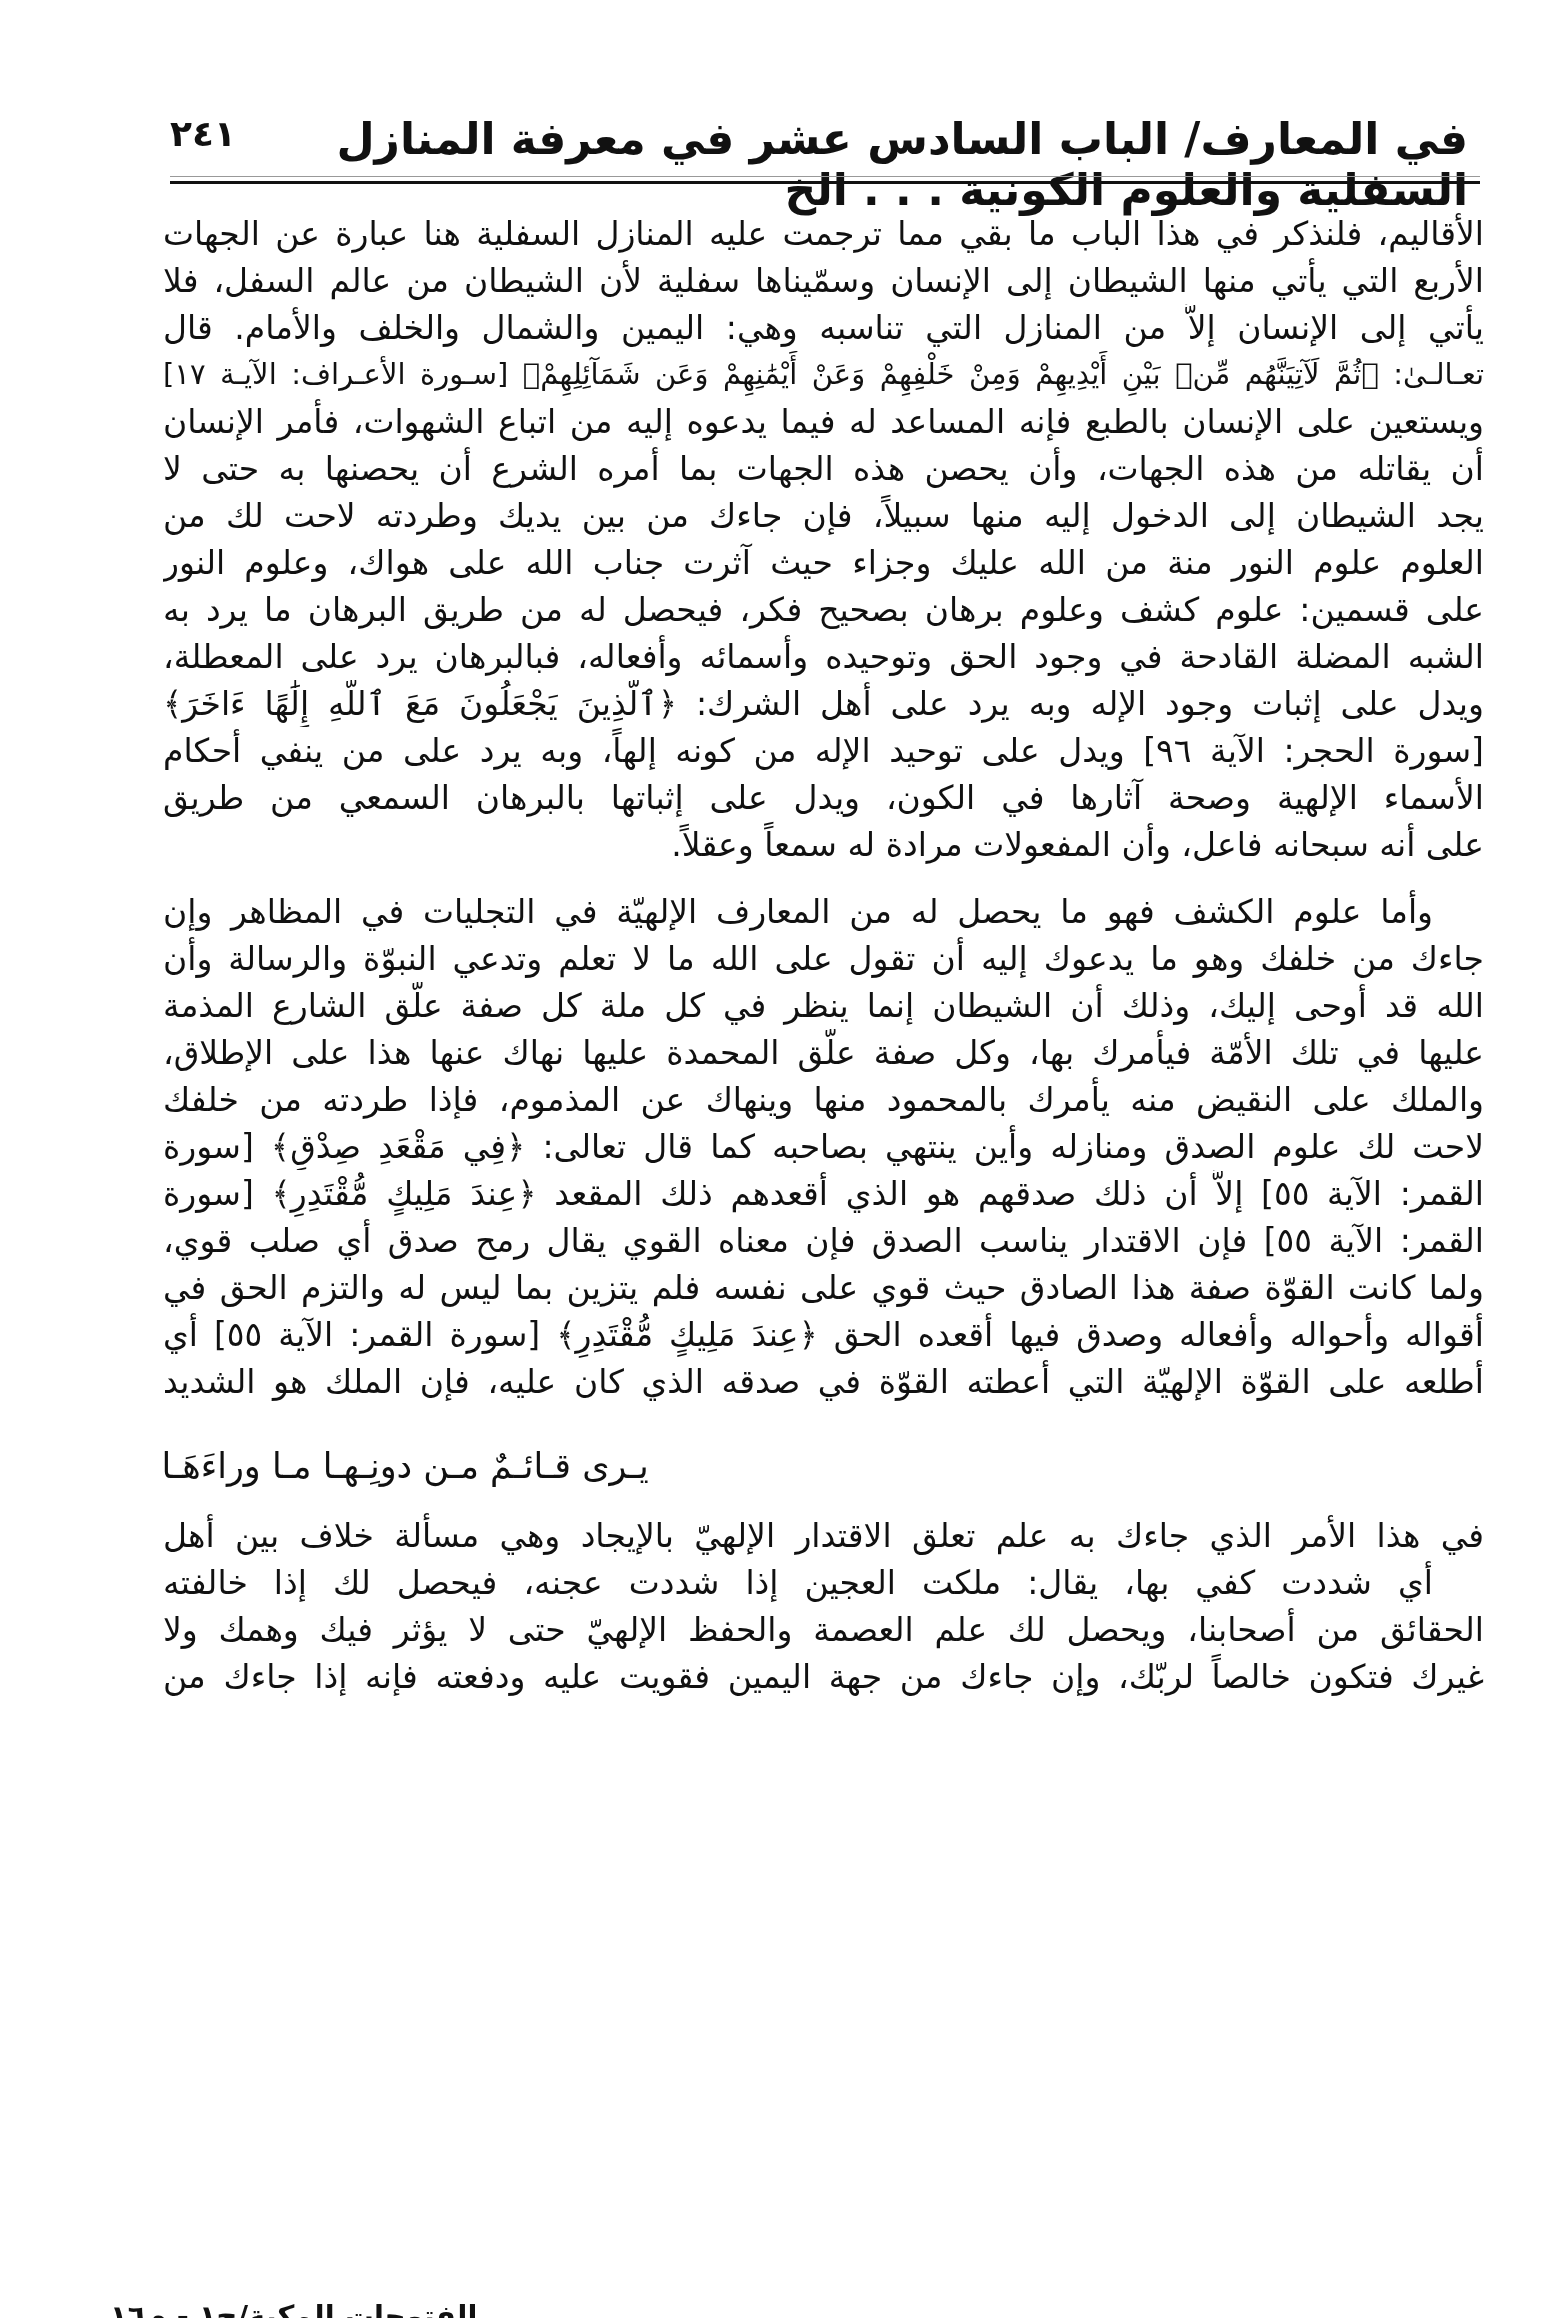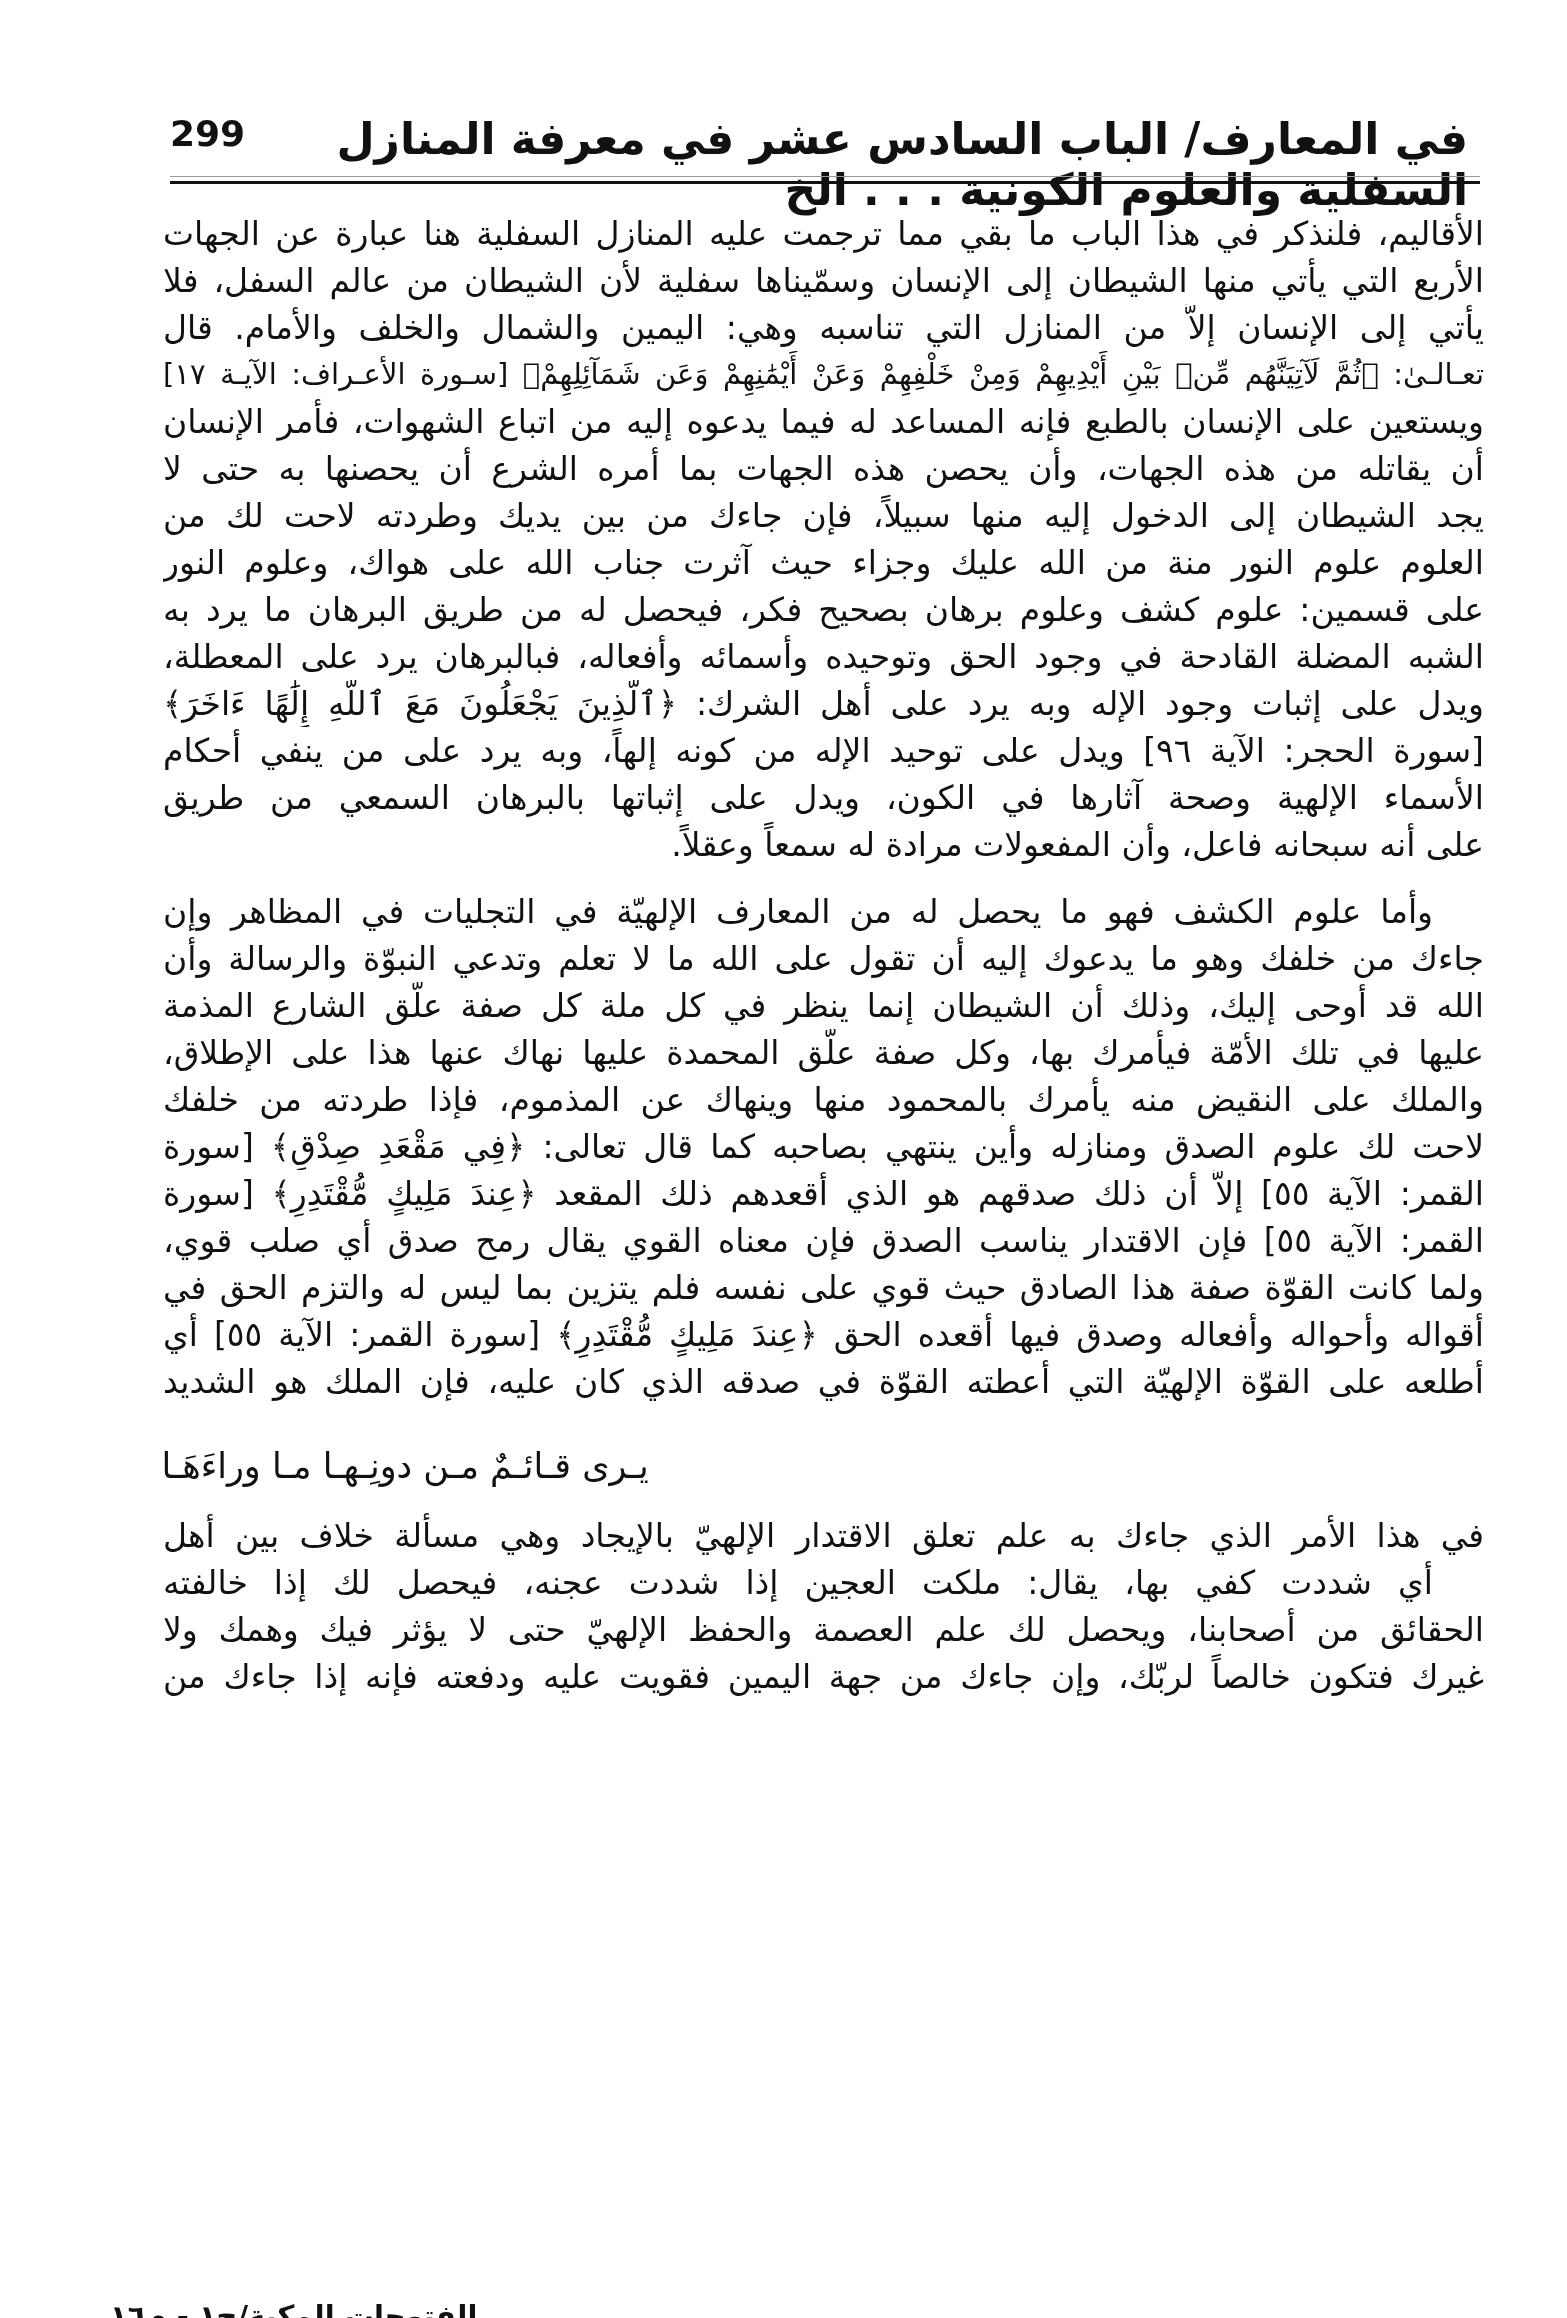--- a/index.html
+++ b/index.html
@@ -38,21 +38,21 @@
     font-family: "DejaVu Sans", sans-serif; font-weight: bold; font-size: 29px; color: #111;
   }
 </style>
 </head>
 <body>
 
 <div class="page">
 
   <div class="header">
     <span class="title">في المعارف/ الباب السادس عشر في معرفة المنازل السفلية والعلوم الكونية . . . الخ</span>
-    <span class="pnum">299</span>
+    <span class="pnum">٢٤١</span>
   </div>
   <div class="rule-thin"></div>
   <div class="rule"></div>
 
   <div class="body">
     <div class="para">
       <span class="line">الأقاليم، فلنذكر في هذا الباب ما بقي مما ترجمت عليه المنازل السفلية هنا عبارة عن الجهات</span>
       <span class="line">الأربع التي يأتي منها الشيطان إلى الإنسان وسمّيناها سفلية لأن الشيطان من عالم السفل، فلا</span>
       <span class="line">يأتي إلى الإنسان إلاَّ من المنازل التي تناسبه وهي: اليمين والشمال والخلف والأمام. قال</span>
       <span class="line quran-line" style="font-size:29px;">تعـالـىٰ: ﴿ثُمَّ لَآتِيَنَّهُم مِّنۢ بَيْنِ أَيْدِيهِمْ وَمِنْ خَلْفِهِمْ وَعَنْ أَيْمَٰنِهِمْ وَعَن شَمَآئِلِهِمْ﴾ [سـورة الأعـراف: الآيـة ١٧]</span>

